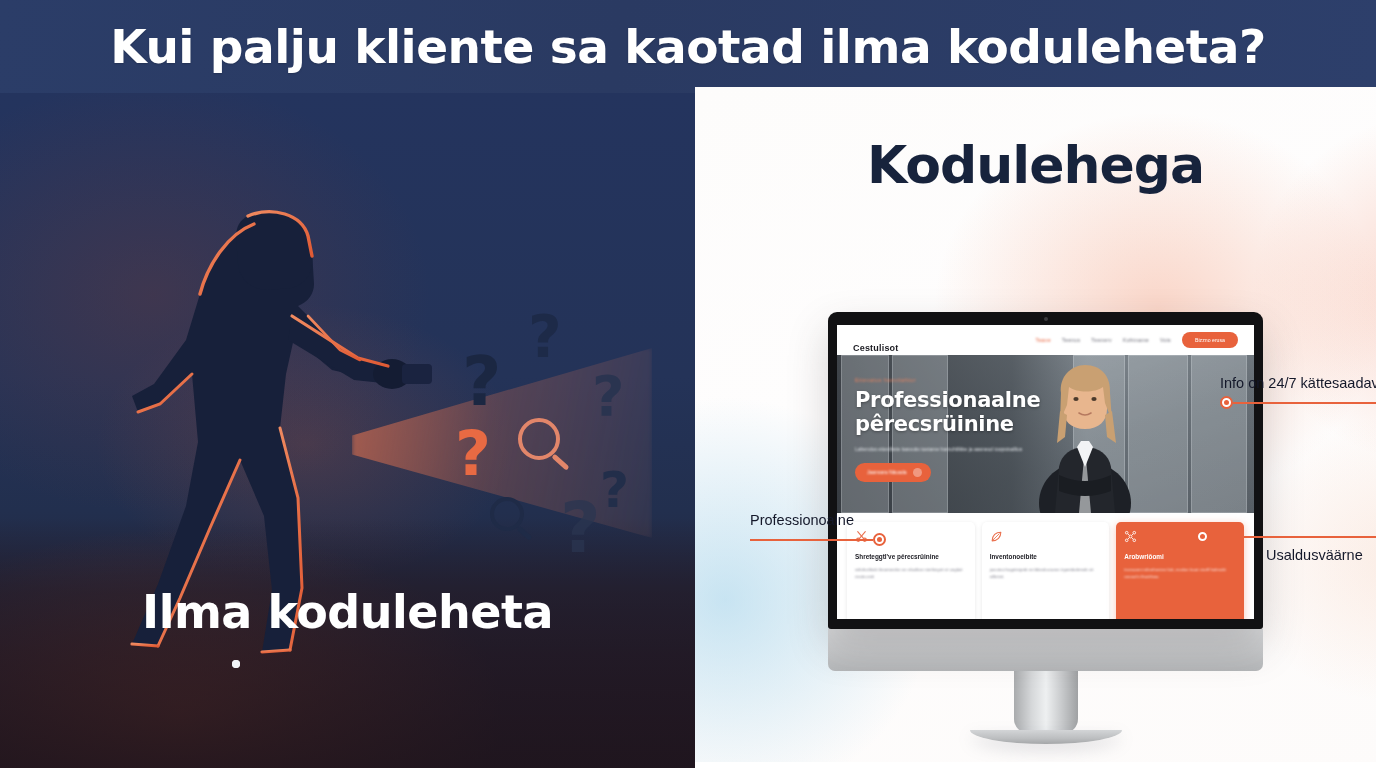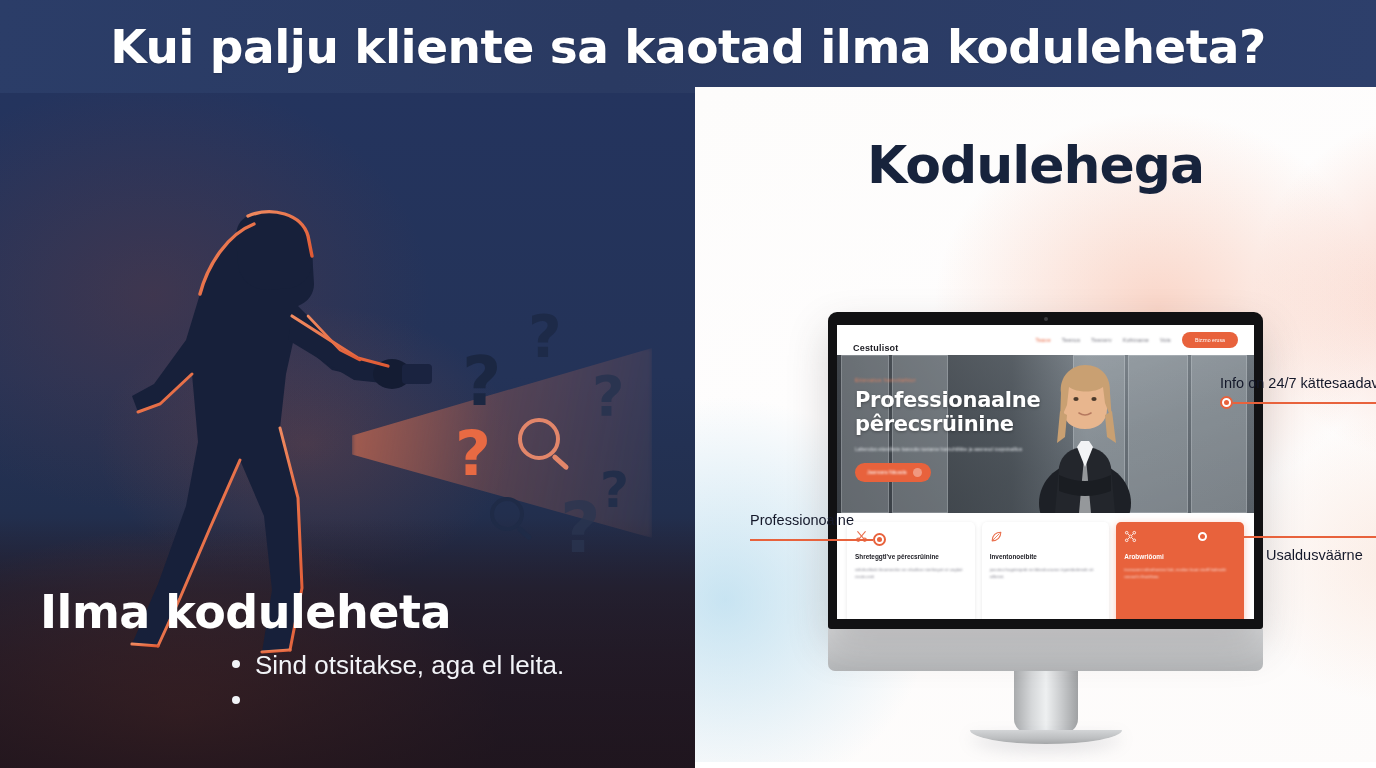--- a/index.html
+++ b/index.html
@@ -55,21 +55,21 @@
   .mag .ring { border-radius:50%; }
   .mag1 { left:518px; top:325px; }
   .mag1 .ring { width:42px; height:42px; border:4px solid #e2866a; }
   .mag1 .handle { position:absolute; left:35px; top:35px; width:20px; height:5px; background:#e2866a; transform:rotate(42deg); transform-origin:left center; border-radius:3px; }
   .mag2 { left:490px; top:404px; }
   .mag2 .ring { width:34px; height:34px; border:4px solid #1f2b47; }
   .mag2 .handle { position:absolute; left:28px; top:28px; width:17px; height:5px; background:#1f2b47; transform:rotate(42deg); transform-origin:left center; border-radius:3px; }
 
   .left-copy { position:absolute; left:0; top:495px; width:695px; padding:0 40px; }
   .left-h2 {
-    color:#ffffff; font-size:46px; font-weight:700; 
+    color:#ffffff; font-size:46px; font-weight:700; text-align:center;
     letter-spacing:-0.5px; line-height:1.05; margin-bottom:12px;
     font-family:"DejaVu Sans", sans-serif;
   }
   .left-list { list-style:none; display:flex; flex-direction:column; align-items:flex-start; padding-left:190px; }
   .left-list li {
     color:#f2f4f8; font-size:26px; line-height:1.38; position:relative; padding-left:25px;
     font-family:"Liberation Sans", sans-serif;
   }
   .left-list li .dot { position:absolute; left:2px; top:12px; width:8px; height:8px; border-radius:50%; background:#f2f4f8; }
 
@@ -261,21 +261,21 @@
         <div class="handle"></div>
     </div>
     <div class="mag mag2">
       <div class="ring"></div>
         <div class="handle"></div>
     </div>
 
     <div class="left-copy">
       <div class="left-h2">Ilma koduleheta</div>
       <ul class="left-list">
-        <li><span class="dot"></span><span>Sind otsitakse, aga el leita.</span></li>
+        <li><span class="dot"></span></li>
         <li><span class="dot"></span></li>
       </ul>
     </div>
   </div>
 
   <div class="right-panel">
     <div class="right-h2">Kodulehega</div>
 
     <div class="monitor">
       <div class="bezel">

